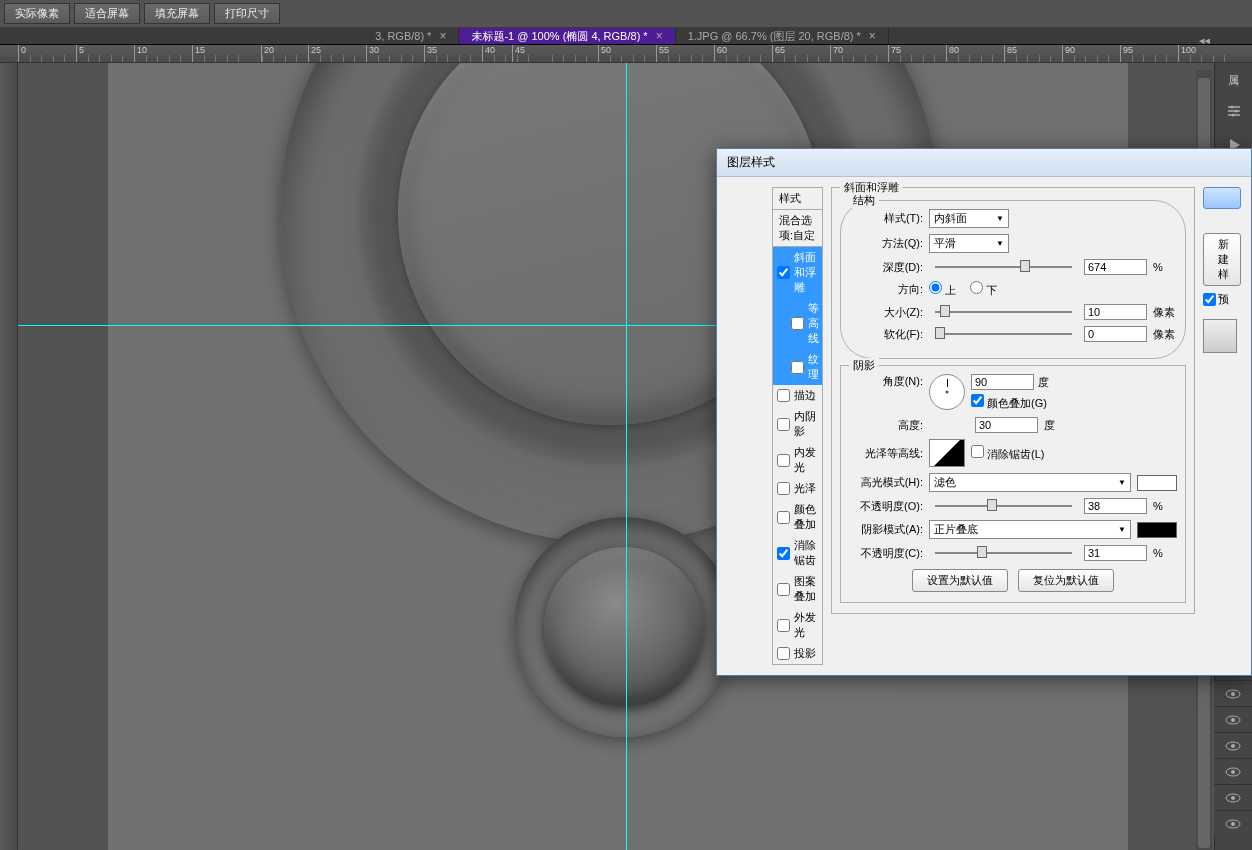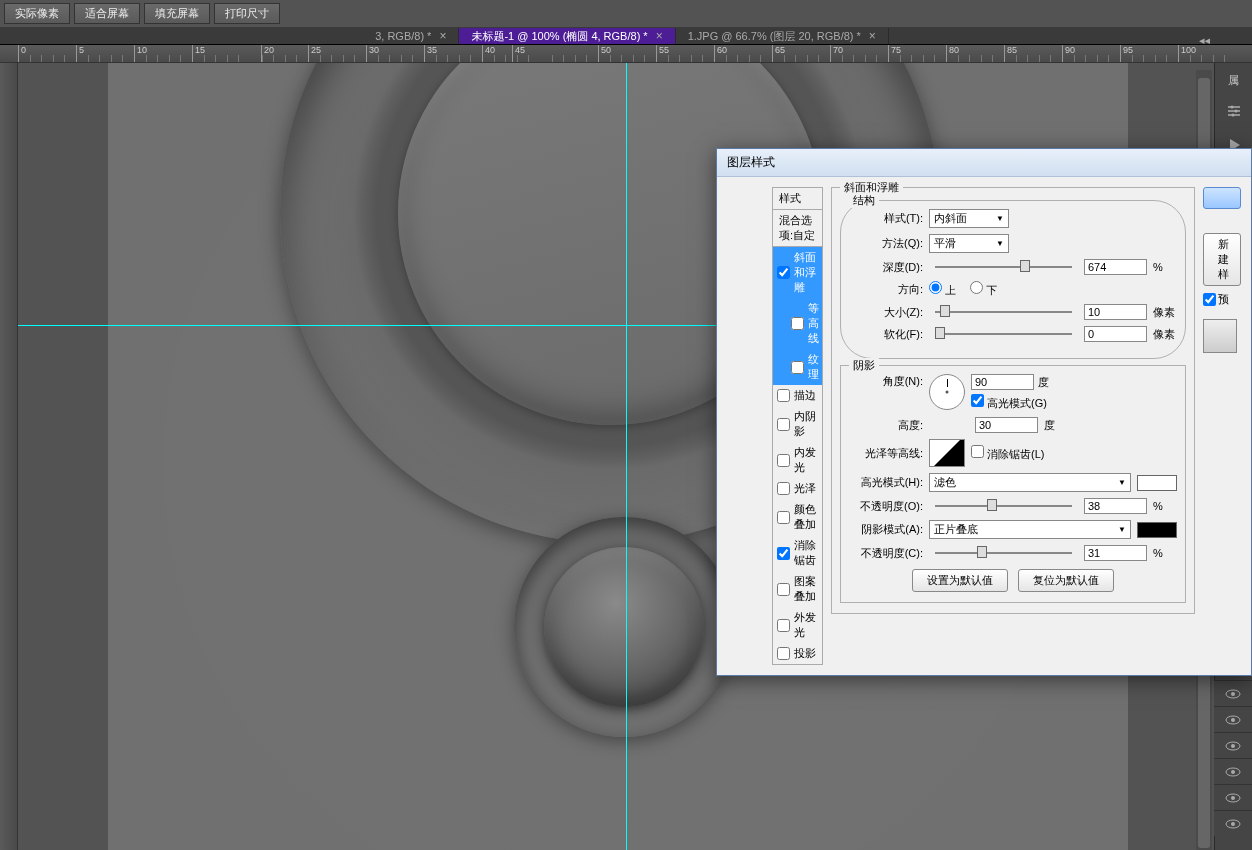--- a/index.html
+++ b/index.html
@@ -424,21 +424,21 @@
           <div class="form-row" style="align-items:flex-start;">
             <span class="form-label">角度(N):</span>
             <div class="angle-dial">
                 <div class="angle-center"></div>
               </div>
             <div style="display:flex;flex-direction:column;gap:4px;">
               <div style="display:flex;align-items:center;gap:4px;">
                 <input class="num-input" value="90" style="">
                 <span>度</span>
               </div>
-              <label><input type="checkbox" checked="" style=""> <span>高光模式(G)</span></label>
+              <label><input type="checkbox" checked="" style=""> <span>颜色叠加(G)</span></label>
             </div>
           </div>
           <div class="form-row">
             <span class="form-label">高度:</span>
             <span style="width:40px"></span>
             <input class="num-input" value="30" style="">
             <span>度</span>
           </div>
           <div class="form-row">
             <span class="form-label">光泽等高线:</span>

